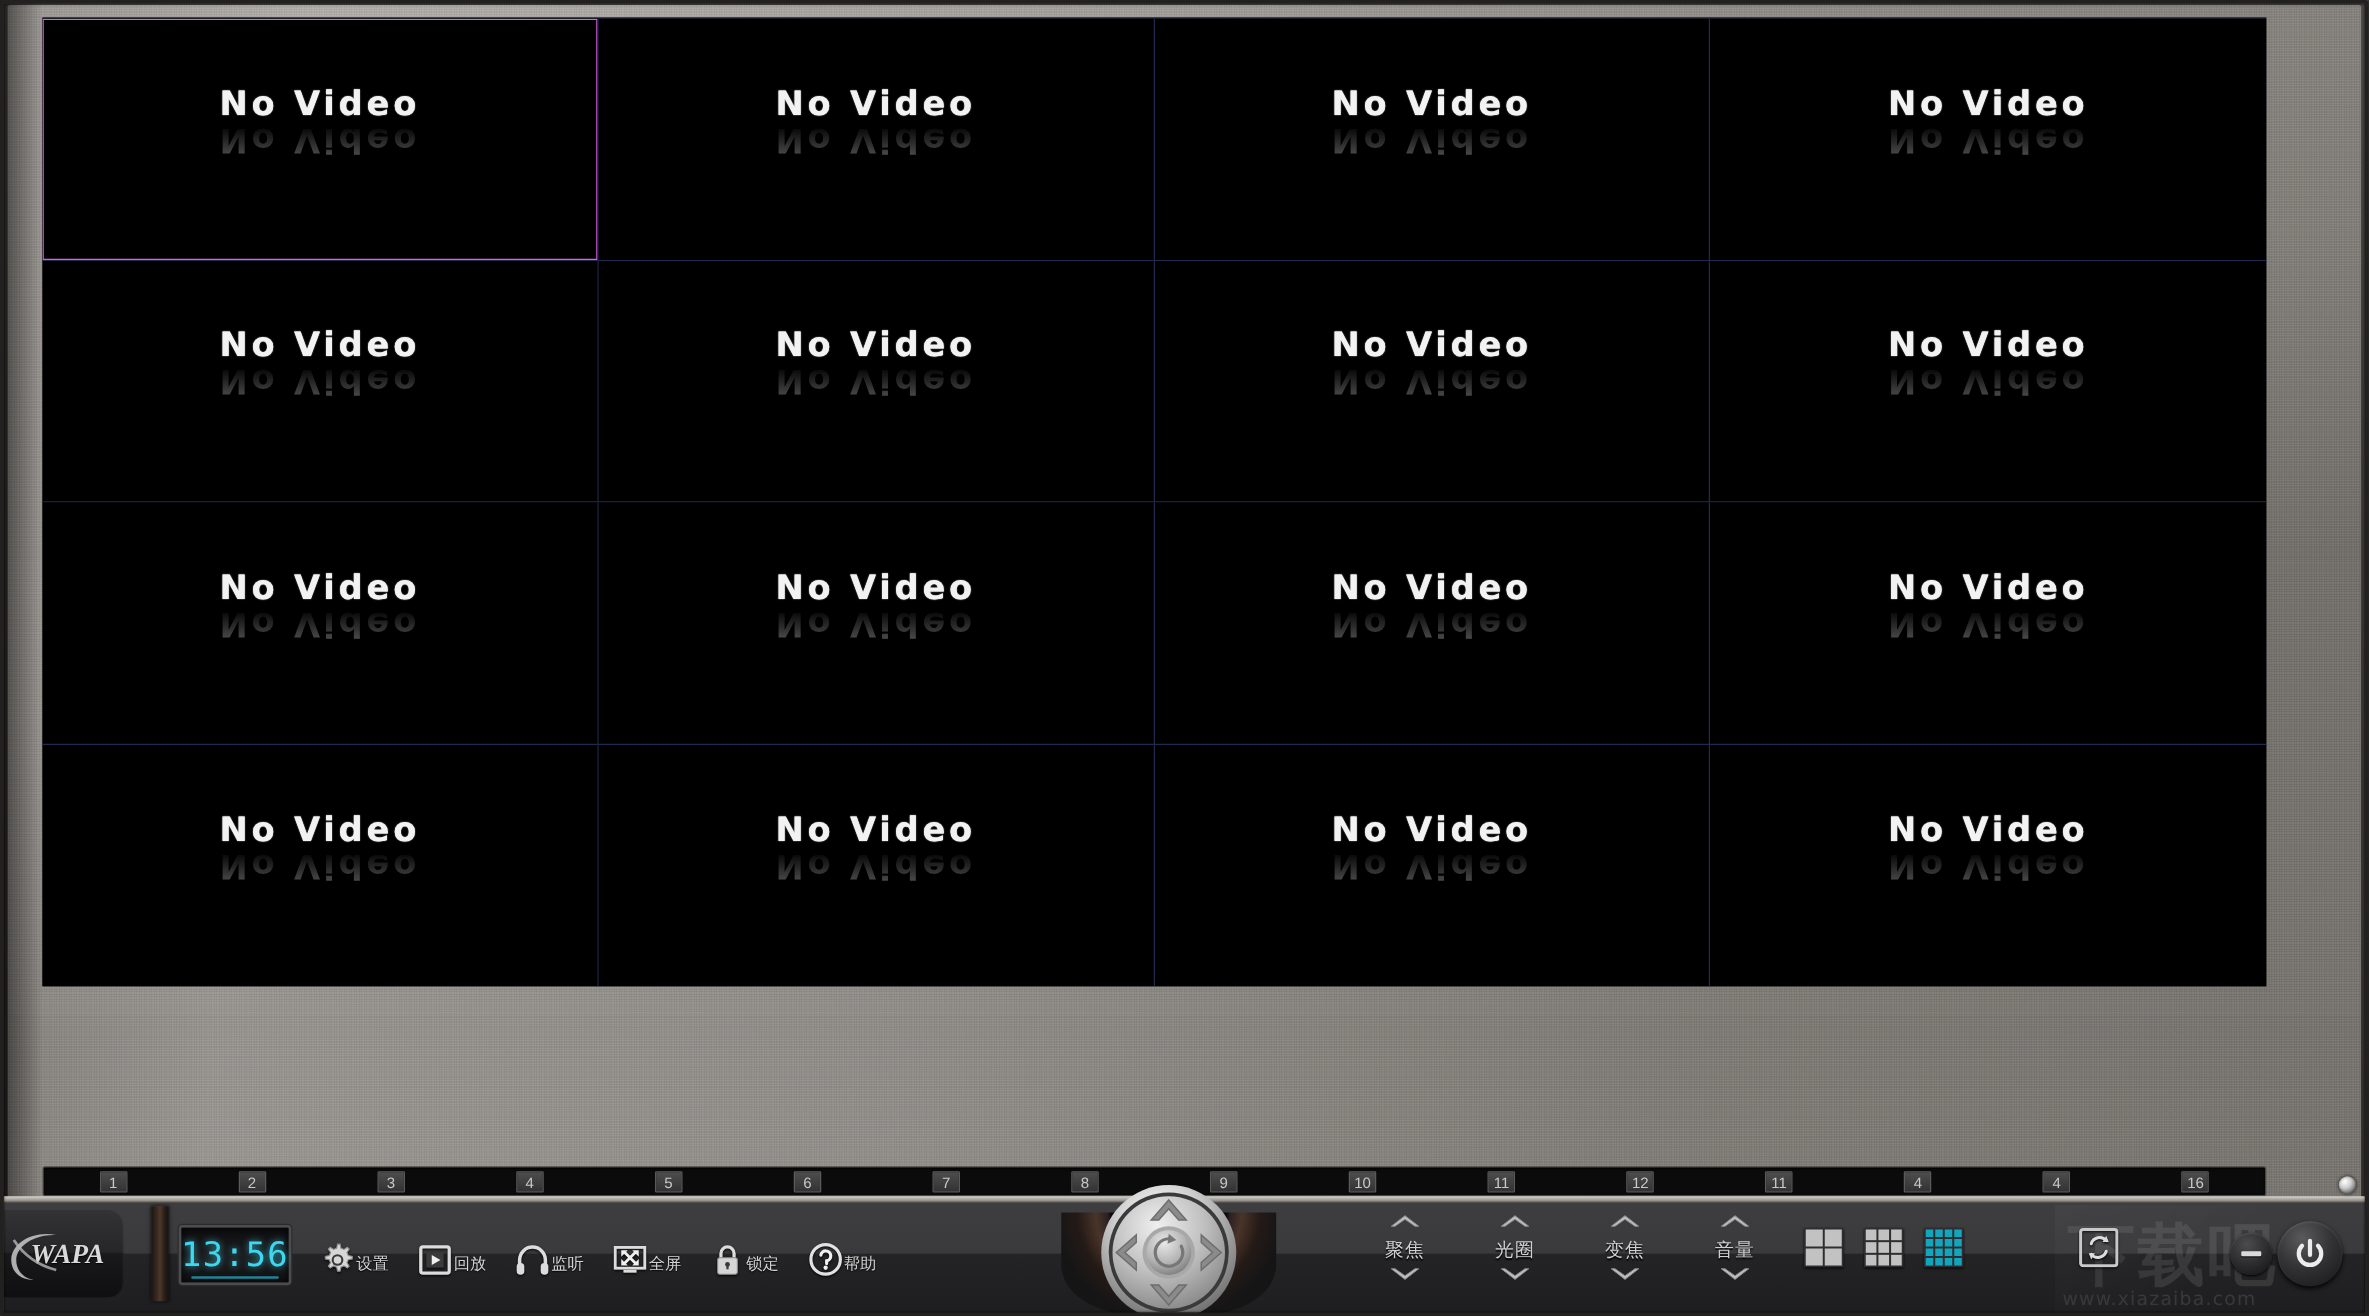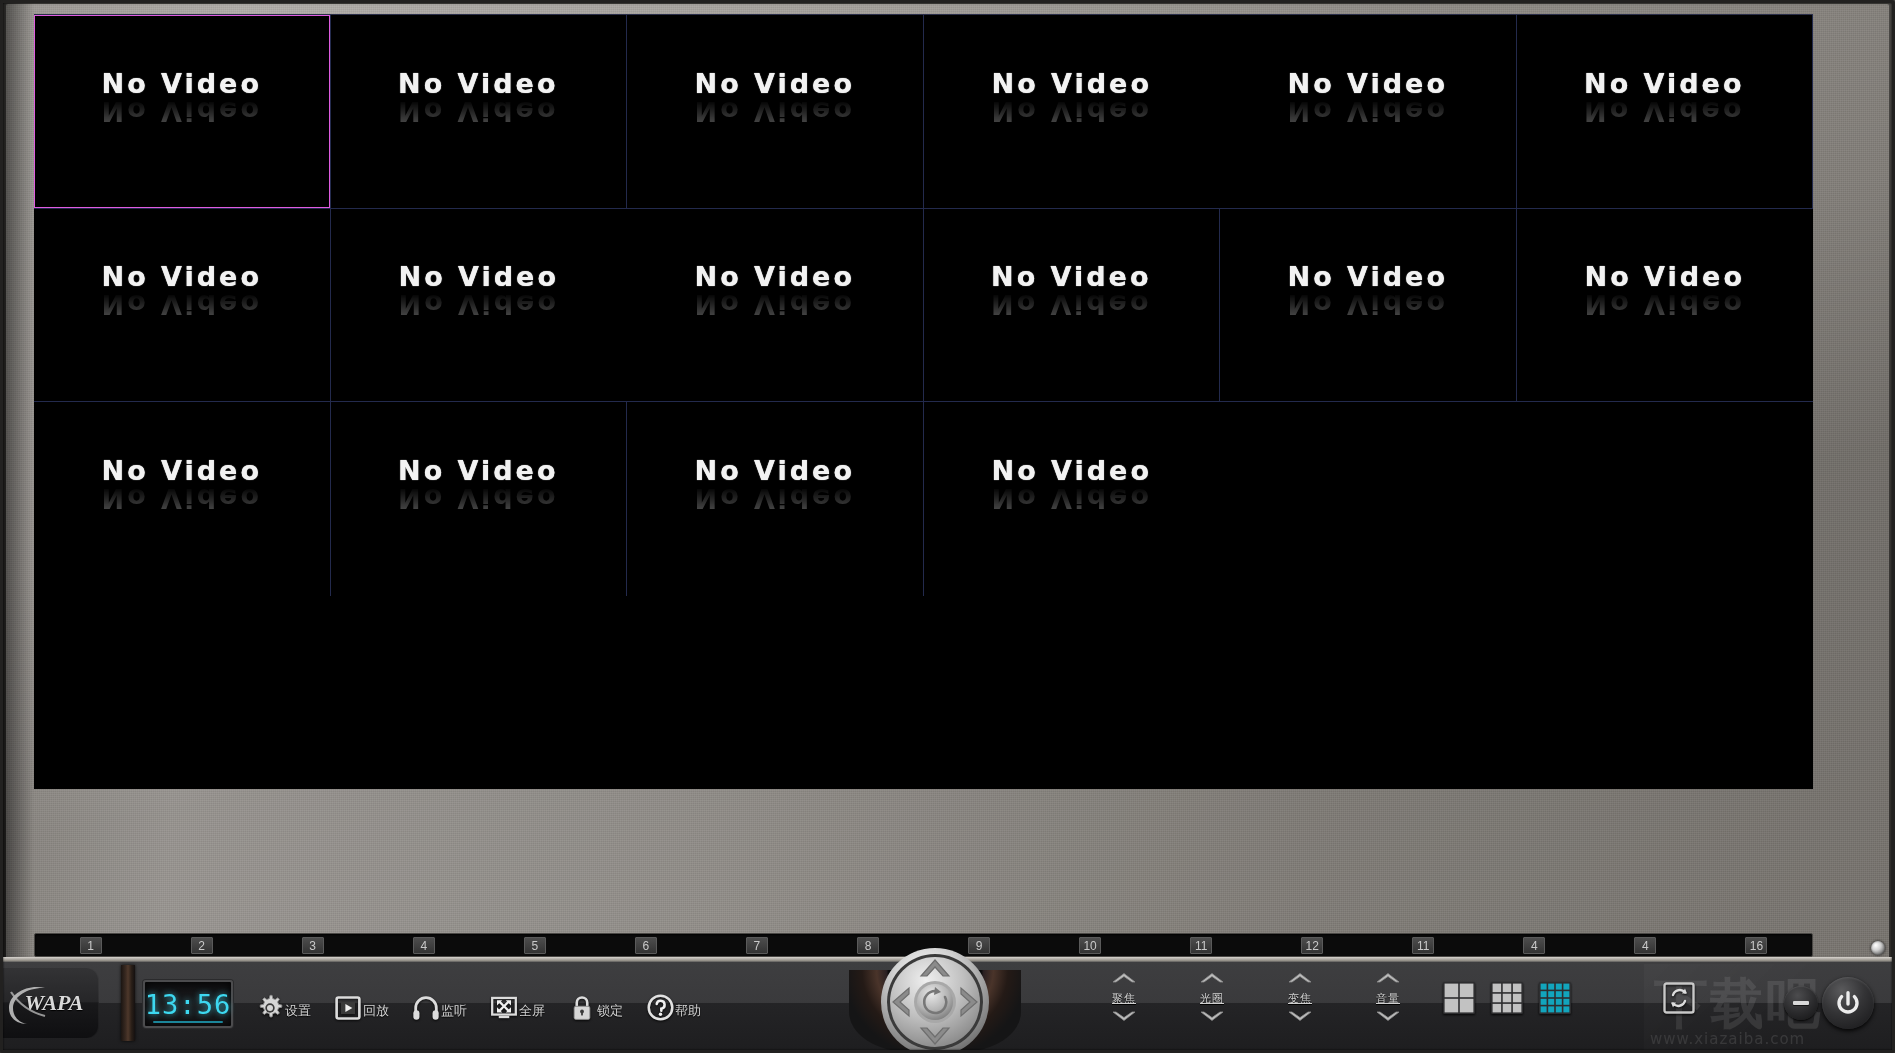--- a/index.html
+++ b/index.html
@@ -53,21 +53,21 @@
 
   
   #video-wall {
     position: absolute;
     left: 34px; top: 14px;
     width: 1779px; height: 775px;
     background: #000;
     border-top: 1px solid #2a2e48;
     z-index: 6;
     display: grid;
-    grid-template-columns: repeat(6, 1fr);
+    grid-template-columns: repeat(4, 1fr);
     grid-template-rows: repeat(4, 1fr);
   }
   .cell {
     position: relative;
     background: #000;
     border-right: 1px solid #232a4d;
     border-bottom: 1px solid #232a4d;
     display: flex;
     align-items: center;
     justify-content: center;
@@ -318,27 +318,26 @@
     left: 1090px; top: 8px;
     display: flex; gap: 26px; align-items: center;
   }
   .spinner {
     width: 62px;
     display: flex; flex-direction: column; align-items: center;
     cursor: pointer;
   }
   .spin-arrow { width: 26px; height: 13px; }
   .spin-lbl {
-    font-size: 11px; color: #cfcfcf;
+    font-size: 15px; color: #cfcfcf;
     font-family: "DejaVu Sans", sans-serif;
     margin: 3px 0;
     text-shadow: 0 1px 1px #000;
     letter-spacing: 1px;
     white-space: nowrap;
-    text-decoration: underline;
   }
 
   
   #layouts {
     position: absolute;
     left: 1440px; top: 20px;
     display: flex; gap: 16px; align-items: center;
   }
   .layout-btn {
     width: 32px; height: 32px;

